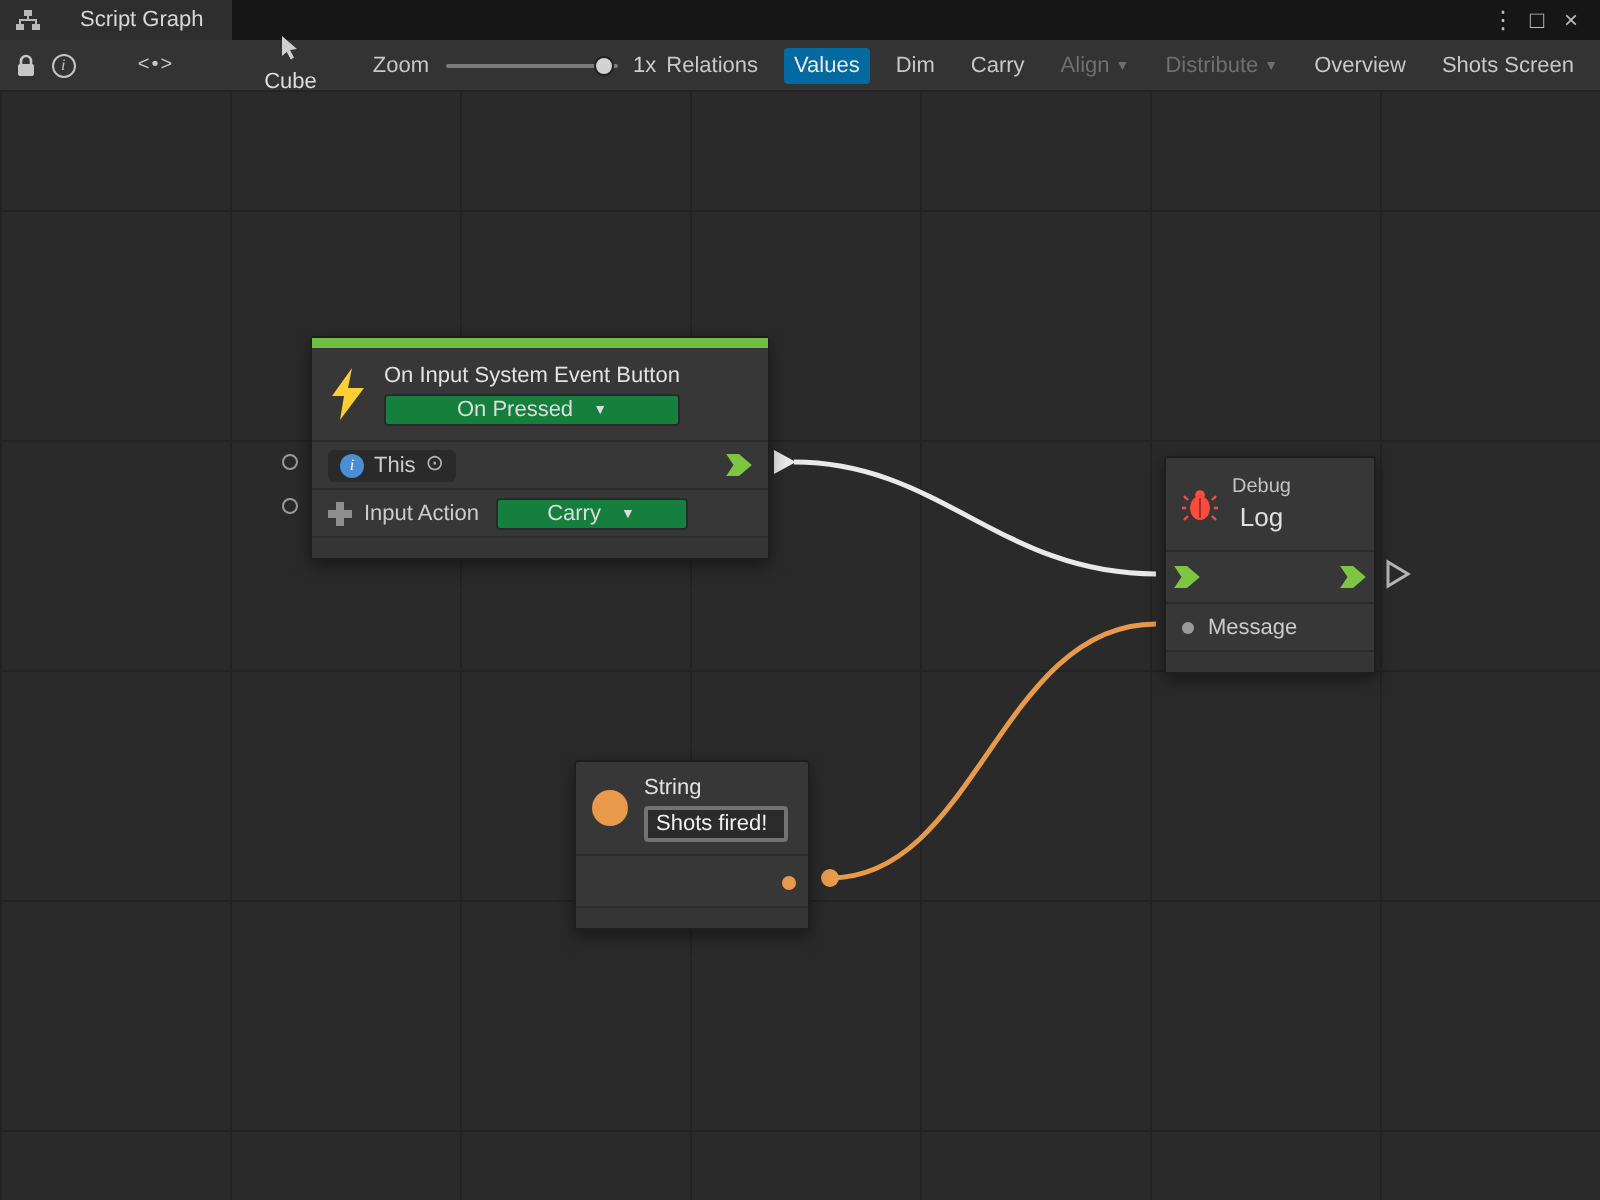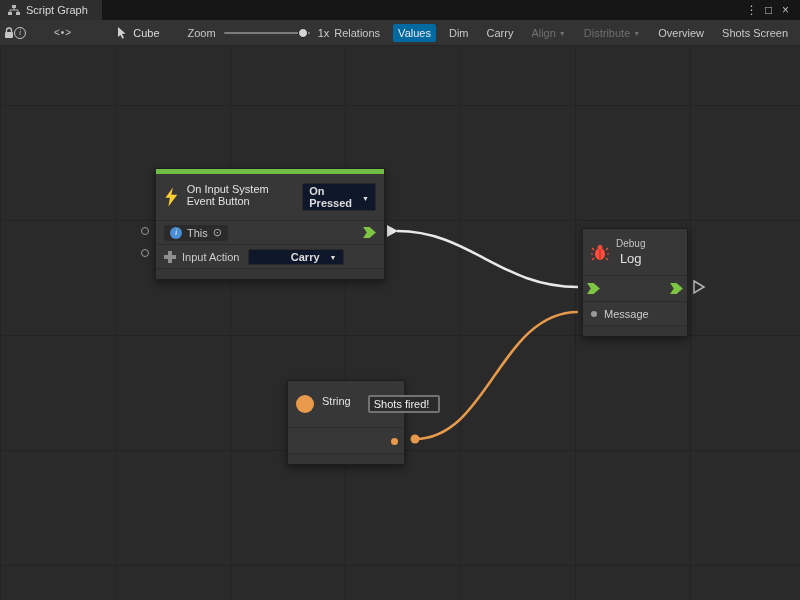--- a/index.html
+++ b/index.html
@@ -2,36 +2,36 @@
 <html><head>
 <meta charset="utf-8">
 <style>
   *{margin:0;padding:0;box-sizing:border-box;}
   html,body{width:800px;height:600px;overflow:hidden;background:#2a2a2a;
     font-family:"Liberation Sans",sans-serif;position:relative;}
 
   
   .titlebar{position:absolute;top:0;left:0;width:800px;height:20px;background:#161616;
     display:flex;align-items:stretch;z-index:10;}
-  .tab{display:flex;align-items:center;gap:6px;background:#2e2e2e;
+  .tab{display:flex;align-items:center;gap:20px;background:#2e2e2e;
     padding:0 14px 0 8px;font-size:11px;color:#d8d8d8;}
   .win-controls{margin-left:auto;display:flex;align-items:center;padding-right:6px;color:#bdbdbd;}
   .winbtn{font-size:12px;width:17px;text-align:center;line-height:20px;cursor:default;}
 
   
   .toolbar{position:absolute;top:20px;left:0;width:800px;height:26px;background:#333333;
     border-bottom:1px solid #242424;display:flex;align-items:center;
     font-size:11px;color:#c8c8c8;z-index:10;}
   .icon-btn{width:22px;height:25px;display:flex;align-items:center;justify-content:center;}
   .lock-btn{margin-left:4px;}
   .code-btn{margin-left:28px;color:#c6c6c6;font-size:10px;display:flex;align-items:center;gap:1px;}
   .circle-i{width:12px;height:12px;border:1px solid #c4c4c4;border-radius:50%;
     display:flex;align-items:center;justify-content:center;font-size:8px;color:#c4c4c4;
     font-family:"Liberation Serif",serif;font-style:italic;}
-  .cube-group{margin-left:46px;display:flex;align-items:center;gap:5px;color:#dcdcdc;}
+  .cube-group{margin-left:46px;display:flex;align-items:center;gap:5px;color:#dcdcdc;flex-direction:column;}
   .zoom-label{margin-left:28px;color:#c8c8c8;}
   .slider{margin-left:8px;width:86px;height:25px;position:relative;display:flex;align-items:center;}
   .slider .track{width:86px;height:2px;background:#7b7b7b;border-radius:1px;}
   .slider .knob{position:absolute;left:74px;top:7.5px;width:10px;height:10px;border-radius:50%;
     background:#d2d2d2;border:1px solid #1f1f1f;}
   .zoom-value{margin-left:8px;color:#cfcfcf;}
   .tb-right{margin-left:auto;display:flex;align-items:center;gap:8px;padding-right:8px;text-align:center;}
   .tbtn{padding:3px 5px;border-radius:2px;color:#c8c8c8;white-space:nowrap;display:flex;align-items:center;gap:3px;}
   .tbtn.active{background:#0369a1;color:#ececec;}
   .tbtn.disabled{color:#6f6f6f;}
@@ -47,24 +47,24 @@
 
   
   .node{position:absolute;background:#373737;border:1px solid #1e1e1e;border-radius:2px;
     box-shadow:0 3px 9px rgba(0,0,0,.45);z-index:3;color:#cccccc;font-size:11px;}
   .node-footer{height:11px;border-top:1px solid #2c2c2c;background:#353535;}
 
   
   .event-node{top:122px;left:155px;width:230px;}
   .event-strip{height:5px;background:#6FBE44;}
   .event-header{display:flex;align-items:center;gap:8px;padding:4px 8px;height:46px;}
-  .header-col{display:flex;flex-direction:row;gap:17px;}
+  .header-col{display:flex;flex-direction:column;gap:3px;}
   .node-title{color:#e2e2e2;}
-  .dropdown{display:inline-flex;align-items:center;justify-content:flex-end;gap:10px;
-    background:#0f172a;border:1px solid #292929;border-radius:2px;padding:1px 6px;color:#dddddd;font-weight:bold;}
+  .dropdown{display:inline-flex;align-items:center;justify-content:center;gap:10px;
+    background:#15803d;border:1px solid #292929;border-radius:2px;padding:1px 6px;color:#dddddd;}
   .node-row{display:flex;align-items:center;gap:6px;height:24px;padding:0 8px;border-top:1px solid #2c2c2c;}
   .objfield{display:flex;align-items:center;gap:5px;background:#2a2a2a;border-radius:3px;
     padding:2px 6px;color:#cccccc;}
   .info-badge{width:12px;height:12px;border-radius:50%;background:#4a8fd4;color:#fff;
     display:flex;align-items:center;justify-content:center;font-size:8px;
     font-family:"Liberation Serif",serif;font-style:italic;}
   .target-ic{color:#b5b5b5;font-size:11px;line-height:1;}
   .flow-arrow{margin-left:auto;display:block;}
   .ia-dropdown{width:96px;margin-left:2px;}
 

